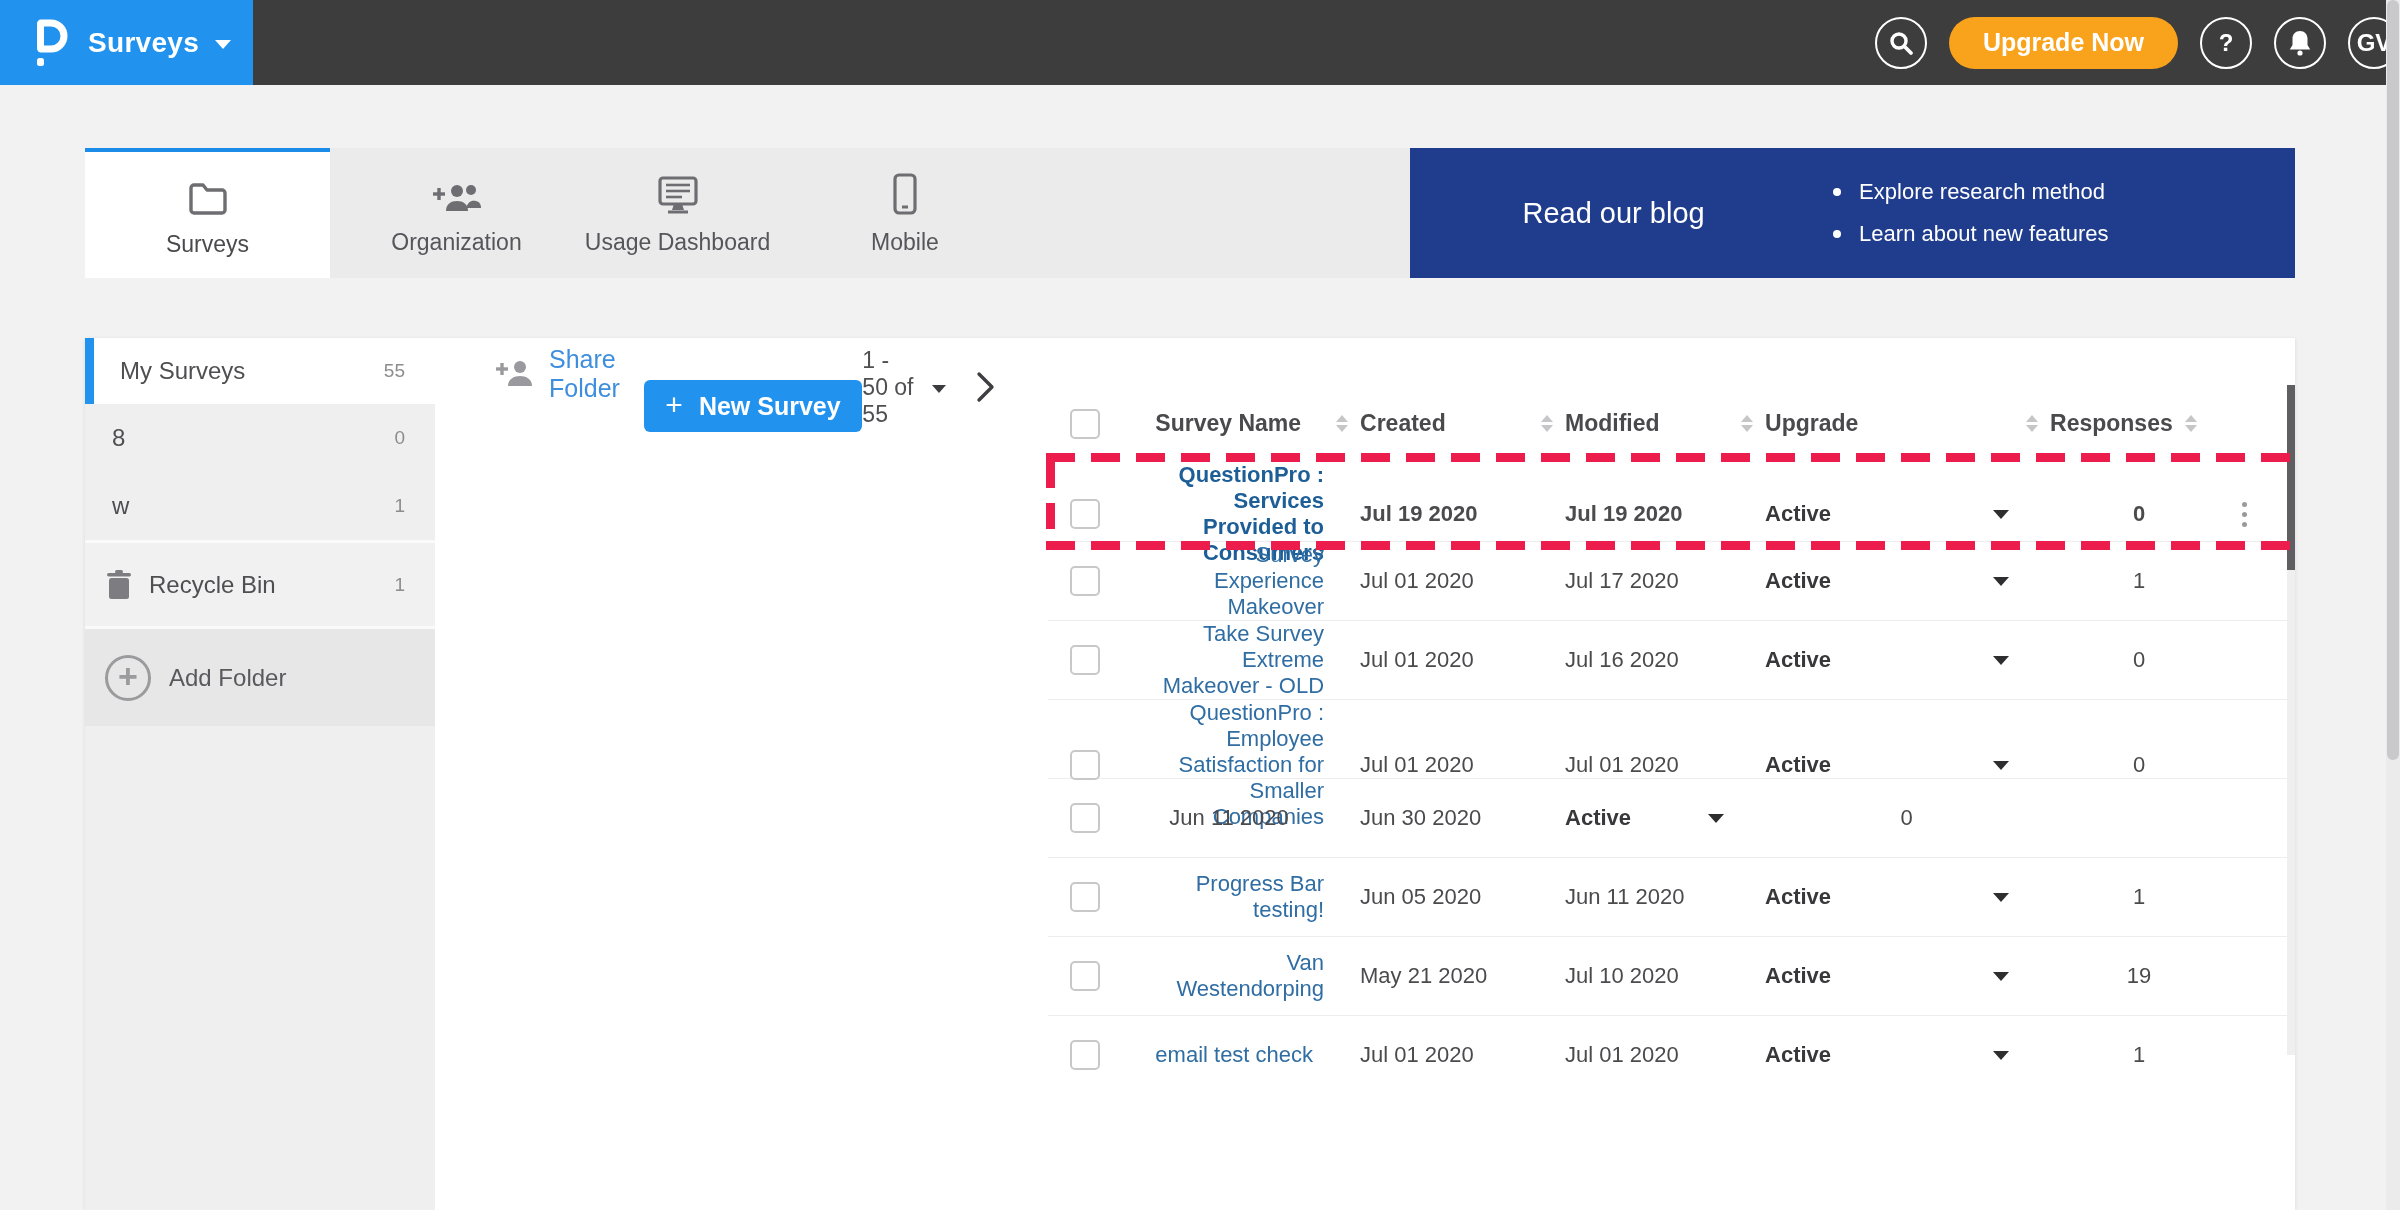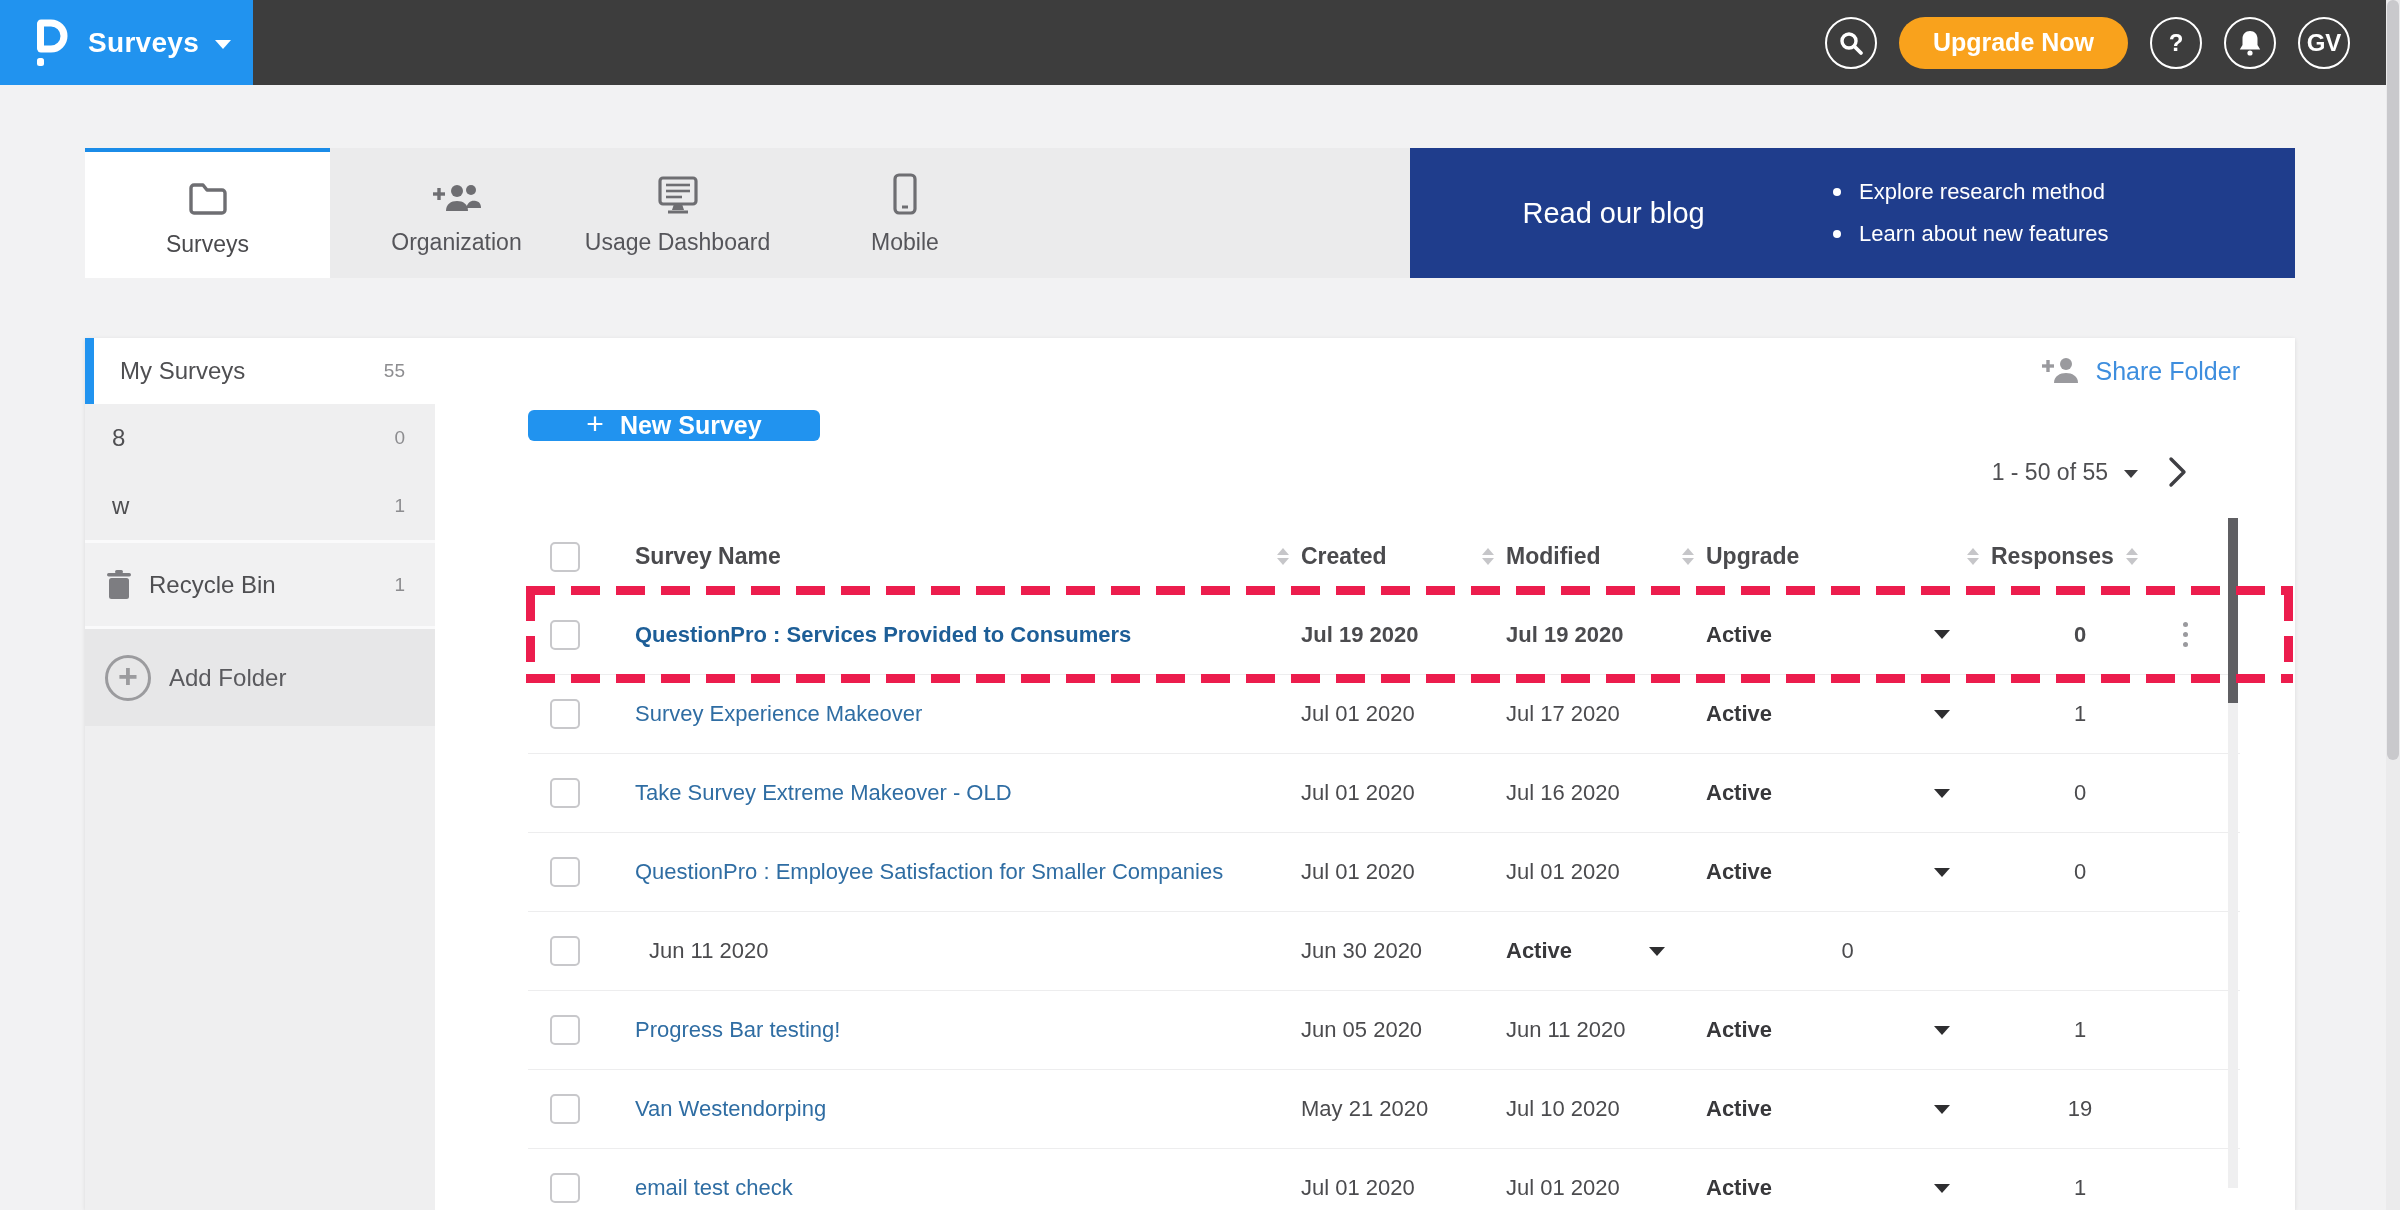--- a/index.html
+++ b/index.html
@@ -4,21 +4,21 @@
 <style>
   * { margin:0; padding:0; box-sizing:border-box; }
   html,body { width:2400px; height:1210px; overflow:hidden; }
   body { font-family:"Liberation Sans", sans-serif; background:#f2f2f3; position:relative; }
 
   
   .header { position:absolute; left:0; top:0; width:2400px; height:85px; background:#3d3d3d; display:flex; align-items:center; }
   .brand { width:253px; height:85px; background:#2193ef; display:flex; align-items:center; gap:16px; padding-left:28px; cursor:pointer; }
   .brand-label { color:#fff; font-size:28px; font-weight:bold; letter-spacing:.3px; }
   .caret { width:0; height:0; border-left:8px solid transparent; border-right:8px solid transparent; border-top:9px solid #fff; margin-top:3px; }
-  .header-right { margin-left:auto; display:flex; align-items:center; gap:22px; padding-right:50px; }
+  .header-right { margin-left:auto; display:flex; align-items:center; gap:22px; }
   .hcircle { width:52px; height:52px; border:2.5px solid #fff; border-radius:50%; display:flex; align-items:center; justify-content:center; background:transparent; color:#fff; font-weight:bold; font-size:24px; cursor:pointer; flex:0 0 auto; }
   .upgrade-btn { height:52px; padding:0 34px; border:none; border-radius:26px; background:#f9a21c; color:#fff; font-weight:bold; font-size:25px; font-family:"Liberation Sans",sans-serif; cursor:pointer; }
 
   
   .page-scrollbar { position:absolute; right:0; top:0; width:14px; height:1210px; background:#ebebec; z-index:60; }
   .page-scrollbar .thumb { position:absolute; top:0; left:1px; width:12px; height:760px; background:#c9c9cc; border-radius:6px; }
 
   
   .tabstrip { position:absolute; left:85px; top:148px; width:2210px; height:130px; display:flex; }
   .tabs { display:flex; background:#ebebec; width:1325px; }
@@ -44,21 +44,21 @@
   .side-item { display:flex; align-items:center; font-size:24px; color:#4f4f52; cursor:pointer; }
   .side-count { margin-left:auto; padding-right:30px; font-size:19px; color:#8d8d90; }
   .si-active { height:66px; background:#fff; border-left:9px solid #2193ef; padding-left:26px; }
   .si-folder { height:68px; padding-left:27px; background:#efeff0; }
   .si-recycle { height:86px; padding-left:20px; background:#f1f1f2; border-top:3px solid #fafafb; gap:16px; }
   .si-addfolder { height:100px; padding-left:20px; background:#e7e7e8; border-top:3px solid #fafafb; gap:18px; color:#5a5a5e; }
   .sidebar-fill { flex:1; background:#efeff0; }
   .addcircle { width:46px; height:46px; border:3px solid #9b9b9e; border-radius:50%; display:flex; align-items:center; justify-content:center; color:#9b9b9e; font-size:34px; font-weight:bold; line-height:1; padding-bottom:4px; }
 
   
-  .main { flex:1; padding:18px 55px 0 93px; display:flex; flex-direction:column; position:relative; }
+  .main { flex:1; padding:18px 55px 0 60px; display:flex; flex-direction:row; position:relative; }
   .share-row { height:36px; display:flex; justify-content:flex-end; align-items:center; gap:14px; }
   .share-link { color:#3e8ede; font-size:25px; cursor:pointer; }
   .new-survey { margin-top:24px; width:292px; height:52px; background:#2193ef; border:none; border-radius:6px; color:#fff; font-size:25px; font-weight:bold; font-family:"Liberation Sans",sans-serif; display:flex; align-items:center; justify-content:center; gap:16px; cursor:pointer; }
   .plus-glyph { font-size:30px; font-weight:normal; margin-top:-3px; }
   .pag-row { margin-top:14px; height:34px; display:flex; justify-content:flex-end; align-items:center; gap:26px; }
   .pag-label { display:flex; align-items:center; gap:16px; font-size:23px; color:#4f4f52; cursor:pointer; }
   .caret-sm { width:0; height:0; border-left:7px solid transparent; border-right:7px solid transparent; border-top:8px solid #3c3c3f; margin-top:3px; }
   .chevron-right { margin-right:50px; cursor:pointer; display:flex; }
 
   

